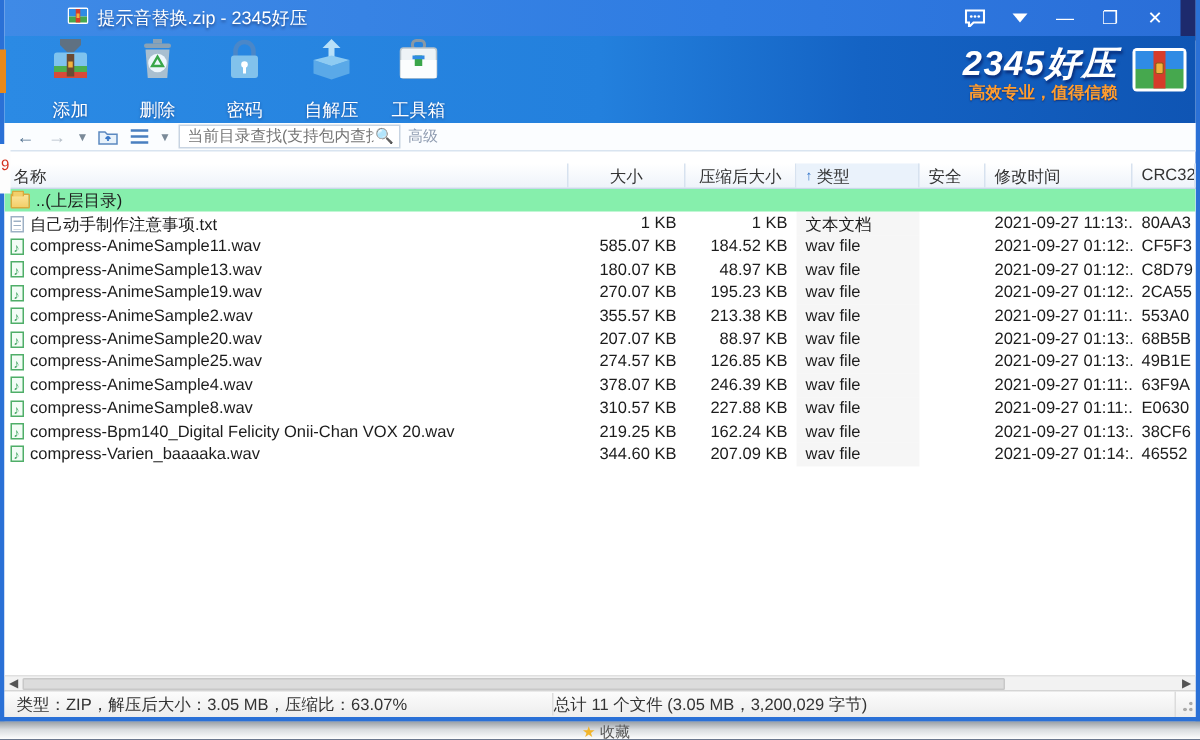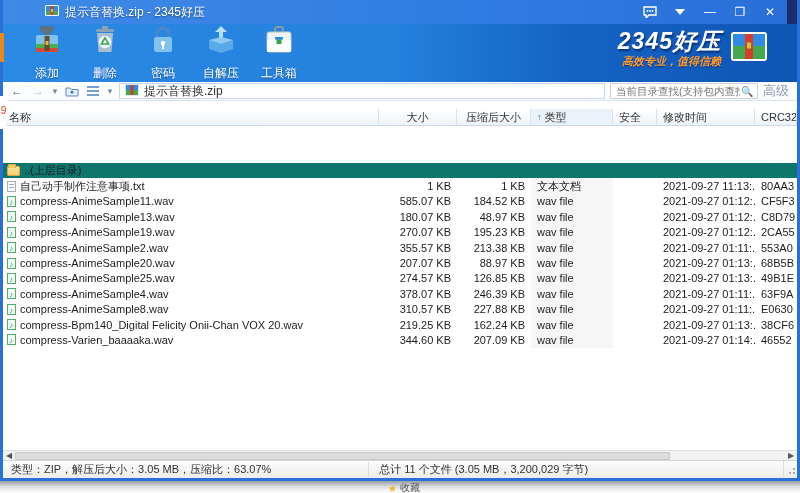--- a/index.html
+++ b/index.html
@@ -11,44 +11,44 @@
   .title-left{display:flex;align-items:center;gap:6px;padding-left:42px;flex:1;white-space:nowrap;text-shadow:0 1px 2px rgba(0,0,40,.45);}
   .title-controls{display:flex;align-items:center;gap:4px;padding-right:14px;}
   .tc-btn{width:26px;height:18px;display:flex;align-items:center;justify-content:center;color:#fff;font-size:12px;cursor:default;}
   .corner-navy{position:absolute;right:0;top:0;width:10px;height:27px;background:#1d2a6d;}
   
   .toolbar{height:58px;background:linear-gradient(90deg,#2b8ae4 0%,#2380dd 50%,#1463c4 72%,#0f55b4 100%);display:flex;align-items:stretch;flex:0 0 auto;position:relative;}
   .tb-buttons{display:flex;align-items:stretch;padding-left:16px;gap:2px;}
   .tb-btn{width:56px;display:flex;flex-direction:column;align-items:center;justify-content:center;gap:10px;color:#fff;font-size:12px;cursor:default;border-radius:3px;}
   .tb-ico{height:32px;display:flex;align-items:flex-end;justify-content:center;}
   .tb-label{text-shadow:0 1px 2px rgba(0,0,60,.4);white-space:nowrap;}
-  .logo-wrap{position:absolute;right:28px;top:4px;display:flex;align-items:center;gap:8px;}
+  .logo-wrap{position:absolute;right:4px;top:4px;display:flex;align-items:center;gap:8px;}
   .logo-text{text-align:right;}
   .brand{color:#fff;font-size:23px;font-weight:bold;font-style:italic;letter-spacing:1px;text-shadow:1px 2px 2px rgba(0,0,60,.5);line-height:26px;}
-  .tagline{color:#ff9d2e;font-size:11px;font-weight:bold;font-style:italic;text-shadow:0 1px 1px rgba(0,0,60,.5);line-height:14px;}
+  .tagline{color:#ff9d2e;font-size:11px;font-weight:bold;text-shadow:0 1px 1px rgba(0,0,60,.5);line-height:14px;}
   
   .addressbar{height:19px;background:#fbfdff;border-bottom:1px solid #d9e4f0;display:flex;align-items:center;padding:0 6px;gap:5px;flex:0 0 auto;font-size:12px;}
   .nav-btn{display:flex;align-items:center;justify-content:center;min-width:16px;height:16px;color:#51708f;font-size:12px;cursor:default;}
   .nav-btn.disabled{color:#b5bec8;}
   .nav-caret{color:#7b8a99;font-size:8px;min-width:8px;}
   .path-box{flex:1;height:16px;border:1px solid #c3d6ea;background:#fff;display:flex;align-items:center;gap:5px;padding:0 5px;color:#333;white-space:nowrap;overflow:hidden;}
   .search-box{width:148px;height:16px;border:1px solid #c8d4e2;background:#fff;display:flex;align-items:center;padding:0 3px;}
   .search-box input{flex:1;border:none;outline:none;font-size:10.5px;color:#9aa5b1;min-width:0;background:transparent;}
   .mag{color:#8b98a6;font-size:10px;}
-  .adv-link{color:#8e9bb0;font-size:13px;padding-right:2px;white-space:nowrap;cursor:default;}
+  .adv-link{color:#8e9bb0;font-size:10px;padding-right:2px;white-space:nowrap;cursor:default;}
   
   .grid{display:grid;grid-template-columns:376px 78px 74px 82px 44px 98px 42px;}
   .header-row{height:17px;background:linear-gradient(180deg,#ffffff,#eef3fa);border-bottom:1px solid #c9d8ea;font-size:11px;color:#333;flex:0 0 auto;margin-top:8px;}
   .hcell{display:flex;align-items:center;padding:0 6px;border-right:1px solid #d7e2ef;white-space:nowrap;overflow:hidden;cursor:default;}
   .hcell.r{justify-content:center;}
   .hcell.sorted{background:#eaf2fb;}
   .sort-arrow{color:#2a6fc8;font-size:9px;margin-right:3px;}
   .list{flex:1;background:#fff;overflow:hidden;position:relative;font-size:11px;color:#1c1c1c;}
   .trow{height:15.4px;align-items:center;cursor:default;}
-  .trow.selected{background:#0f766e;margin-top:37px;}
+  .trow.selected{background:#86efac;}
   .tcell{display:flex;align-items:center;padding:0 6px;white-space:nowrap;overflow:hidden;height:100%;}
   .tcell.r{justify-content:flex-end;}
   .tcell.shade{background:rgba(0,0,0,.035);}
   .trow.selected .tcell.shade{background:transparent;}
   .name-cell{gap:4px;padding-left:4px;}
   
   .ico{flex:0 0 auto;display:inline-block;position:relative;}
   .ico-folder{width:13px;height:10px;background:linear-gradient(#fbe49a,#f3cf6a);border:1px solid #d8a93c;border-radius:1px;margin-top:1px;}
   .ico-folder::before{content:"";position:absolute;left:0;top:-3px;width:6px;height:3px;background:#f3cf6a;border:1px solid #d8a93c;border-bottom:none;border-radius:1px 1px 0 0;}
   .ico-txt{width:9px;height:11px;background:#fff;border:1px solid #9db0c4;}
@@ -56,21 +56,21 @@
   .ico-wav{width:9px;height:11px;background:#f2fcf5;border:1px solid #4fae68;}
   .ico-wav::before{content:"♪";position:absolute;left:1px;top:1px;font-size:8px;line-height:9px;color:#2f9e53;}
   
   .hscroll{height:10px;background:#f2f2f2;border-top:1px solid #e0e0e0;display:flex;align-items:center;flex:0 0 auto;}
   .sc-arrow{width:12px;height:10px;display:flex;align-items:center;justify-content:center;font-size:8px;color:#555;cursor:default;}
   .sc-track{flex:1;height:10px;position:relative;}
   .sc-thumb{position:absolute;left:0;top:1px;height:8px;width:85%;background:#dcdcdc;border:1px solid #c8c8c8;border-radius:1px;cursor:default;}
   
   .statusbar{height:18px;background:linear-gradient(180deg,#fcfcfc,#ededed);border-top:1px solid #d5d5d5;display:flex;align-items:center;font-size:11px;color:#333;flex:0 0 auto;}
   .sb-left{flex:0 0 46%;padding-left:8px;white-space:nowrap;overflow:hidden;}
-  .sb-mid{flex:1;border-left:1px solid #dcdcdc;padding-left:10px;white-space:nowrap;overflow:hidden;}
+  .sb-mid{flex:1;border-left:1px solid #dcdcdc;white-space:nowrap;overflow:hidden;}
   .sb-grip{width:14px;height:100%;position:relative;border-left:1px solid #dcdcdc;}
   .sb-grip::before{content:"";position:absolute;right:2px;bottom:2px;width:9px;height:9px;background:
     radial-gradient(circle at 8px 2px,#aaa 1px,transparent 1.4px),
     radial-gradient(circle at 8px 6px,#aaa 1px,transparent 1.4px),
     radial-gradient(circle at 4px 6px,#aaa 1px,transparent 1.4px),
     radial-gradient(circle at 8px 10px,#aaa 1px,transparent 1.4px),
     radial-gradient(circle at 4px 10px,#aaa 1px,transparent 1.4px),
     radial-gradient(circle at 0px 10px,#aaa 1px,transparent 1.4px);}
   
   .desktop-strip{position:absolute;left:0;top:481px;width:800px;height:12px;background:linear-gradient(180deg,#989fa6,#d9dcdf 45%,#ffffff);overflow:hidden;}
@@ -207,31 +207,20 @@
             <path d="M1 3h4l1.5 1.5H13V11H1z" fill="#e8f2fb" stroke="#5b88c0"></path>
             <path d="M7 9V6M7 6l-1.6 1.6M7 6l1.6 1.6" stroke="#3a78c8" stroke-width="1.2" fill="none"></path>
           </svg>
       </span>
       <span class="nav-btn">
         <svg width="12" height="10" viewBox="0 0 12 10">
             <path d="M0 1h12M0 5h12M0 9h12" stroke="#4a7fc0" stroke-width="1.6"></path>
           </svg>
       </span>
       <span class="nav-btn nav-caret">▼</span>
-      <div class="path-box">
-        <span class="ico">
-          <svg width="14" height="12" viewBox="0 0 14 12">
-              <rect x="0" y="0" width="14" height="12" rx="1.5" fill="#fff" stroke="#9cb2c8" stroke-width=".6"></rect>
-              <rect x="1" y="1" width="12" height="5" fill="#2f8be4"></rect>
-              <rect x="1" y="6" width="12" height="5" fill="#46a84e"></rect>
-              <rect x="5.5" y="1" width="3" height="10" fill="#d63c2a"></rect>
-            </svg>
-        </span>
-        <span>提示音替换.zip</span>
-      </div>
       <div class="search-box">
         <input type="text" placeholder="当前目录查找(支持包内查找)" style="">
         <span class="mag">🔍</span>
       </div>
       <span class="adv-link">高级</span>
     </div>
 
     <div class="header-row grid" id="header-row">
         <div class="hcell ">
           <span>名称</span>

